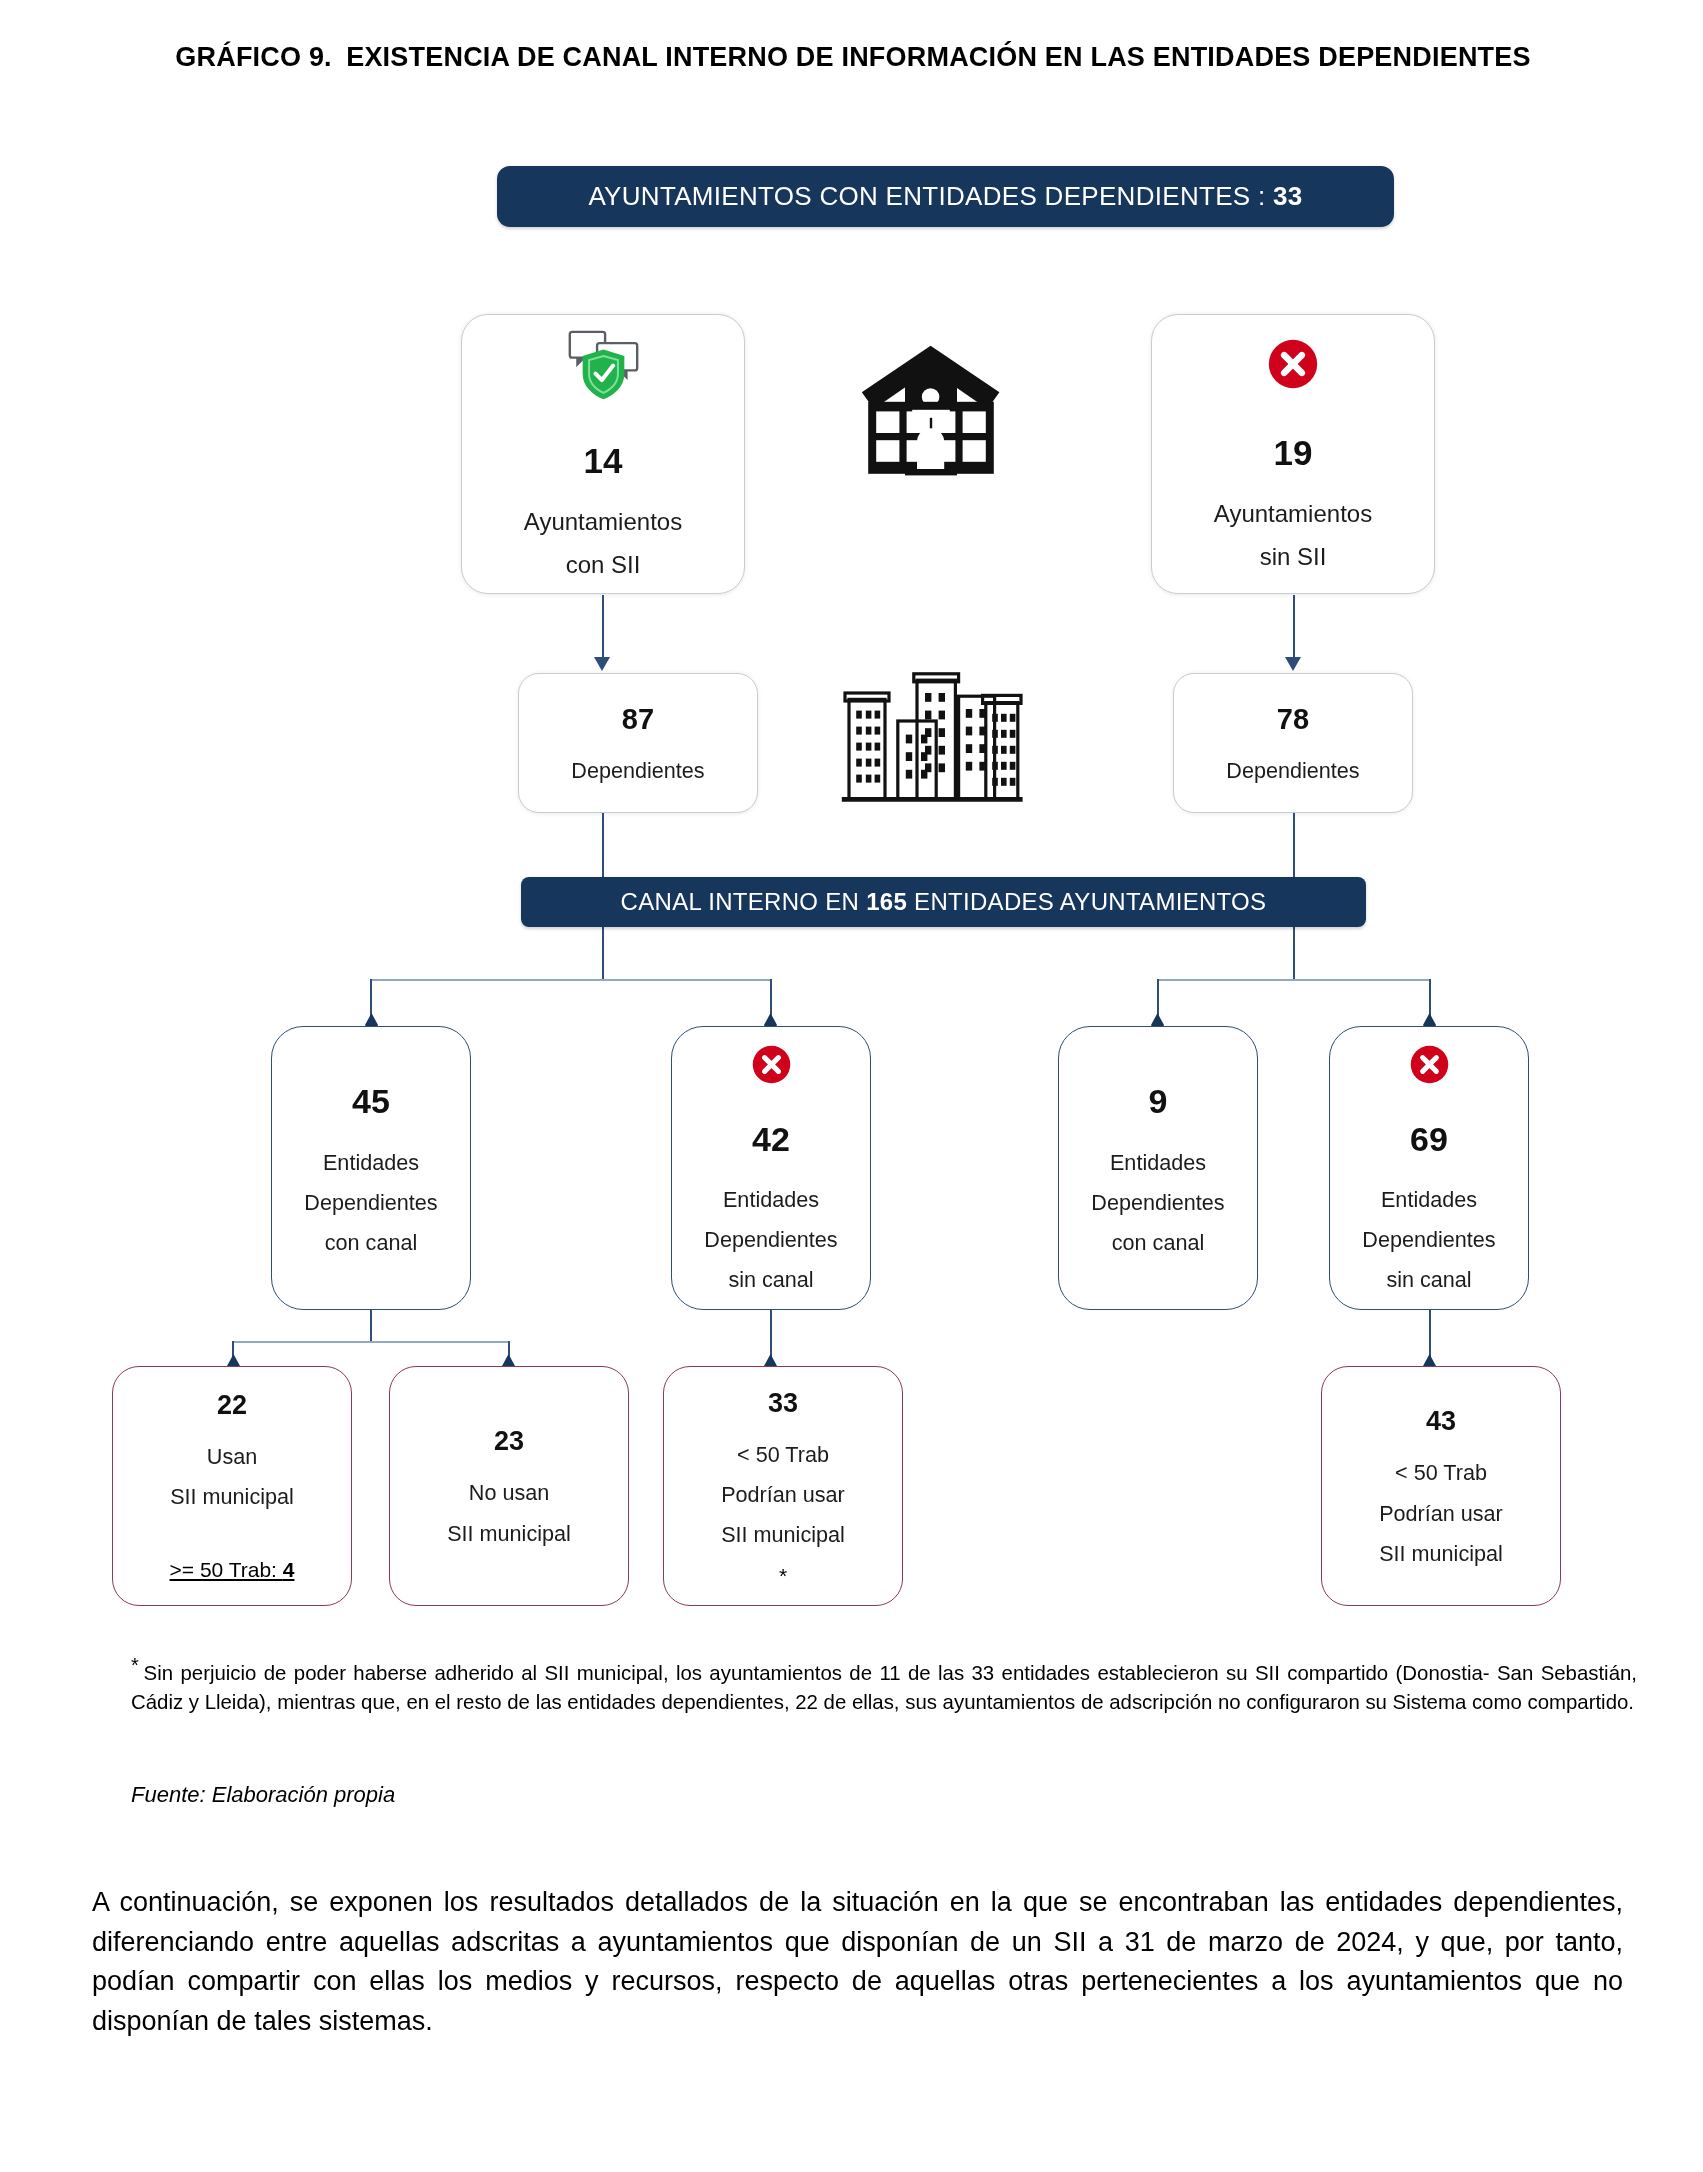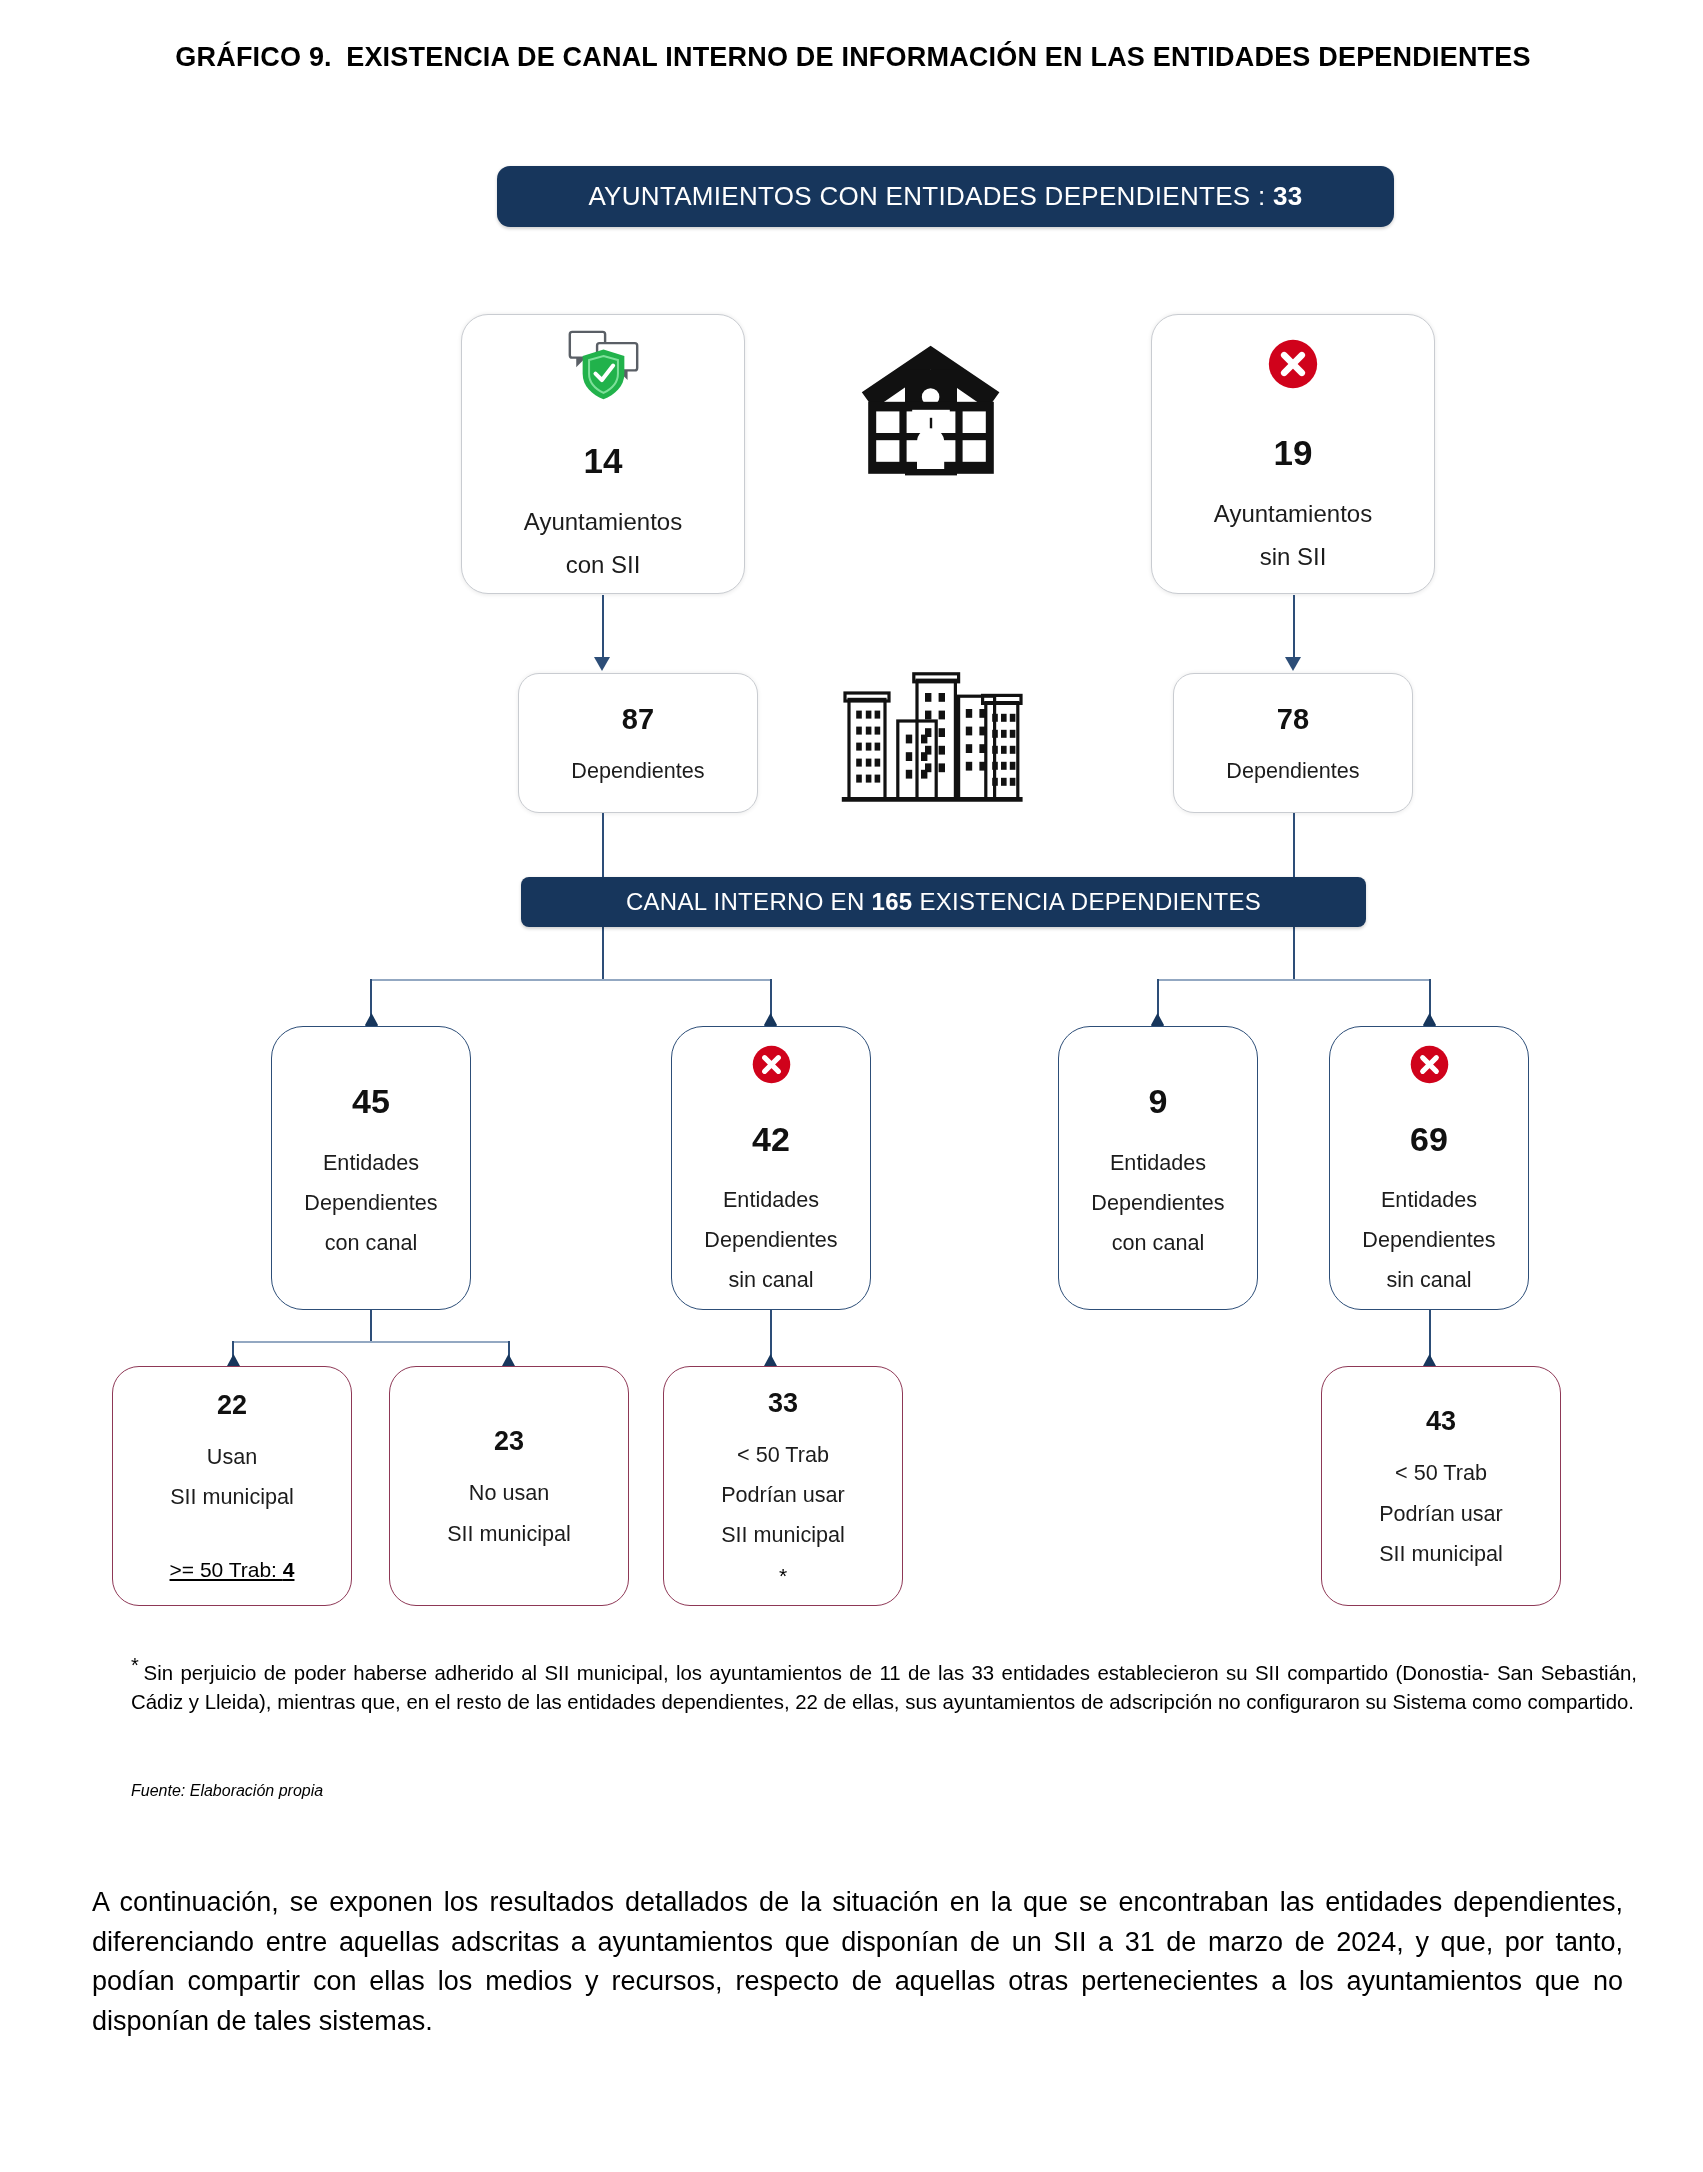--- a/index.html
+++ b/index.html
@@ -148,21 +148,21 @@
     text-justify: inter-word;
   }
   .footnote .fn-star {
     font-size: 20px;
     vertical-align: super;
     margin-right: 4.8px;
   }
   .source {
     position: absolute;
     left: 131px; top: 1782px;
-    font-size: 16px;
+    font-size: 22px;
     font-style: italic;
   }
   .bodytext {
     position: absolute;
     left: 92px; top: 1883px; width: 1531px;
     font-size: 27px;
     line-height: 1.47;
     text-align: justify;
     text-justify: inter-word;
   }
@@ -409,21 +409,21 @@
   </div>
 
   <div class="card lvl4" style="left:1321px; top:1366px;">
     <span class="num">43</span>
     <span class="lbl">&lt; 50 Trab</span>
     <span class="lbl">Podrían usar</span>
     <span class="lbl">SII municipal</span>
   </div>
 
   <div class="banner" id="banner-mid">
-    <span>CANAL INTERNO EN</span>&nbsp;<b>165</b>&nbsp;<span>EXISTENCIA DEPENDIENTES</span>
+    <span>CANAL INTERNO EN</span>&nbsp;<b>165</b>&nbsp;<span>ENTIDADES AYUNTAMIENTOS</span>
   </div>
 
   <p class="footnote">
     <span class="fn-star">*</span><span>Sin perjuicio de poder haberse adherido al SII municipal, los ayuntamientos de 11 de las 33 entidades establecieron su SII compartido (Donostia- San Sebastián, Cádiz y Lleida), mientras que, en el resto de las entidades dependientes, 22 de ellas, sus ayuntamientos de adscripción no configuraron su Sistema como compartido.</span>
   </p>
 
   <p class="source">Fuente: Elaboración propia</p>
 
   <p class="bodytext">A continuación, se exponen los resultados detallados de la situación en la que se encontraban las entidades dependientes, diferenciando entre aquellas adscritas a ayuntamientos que disponían de un SII a 31 de marzo de 2024, y que, por tanto, podían compartir con ellas los medios y recursos, respecto de aquellas otras pertenecientes a los ayuntamientos que no disponían de tales sistemas.</p>
 

